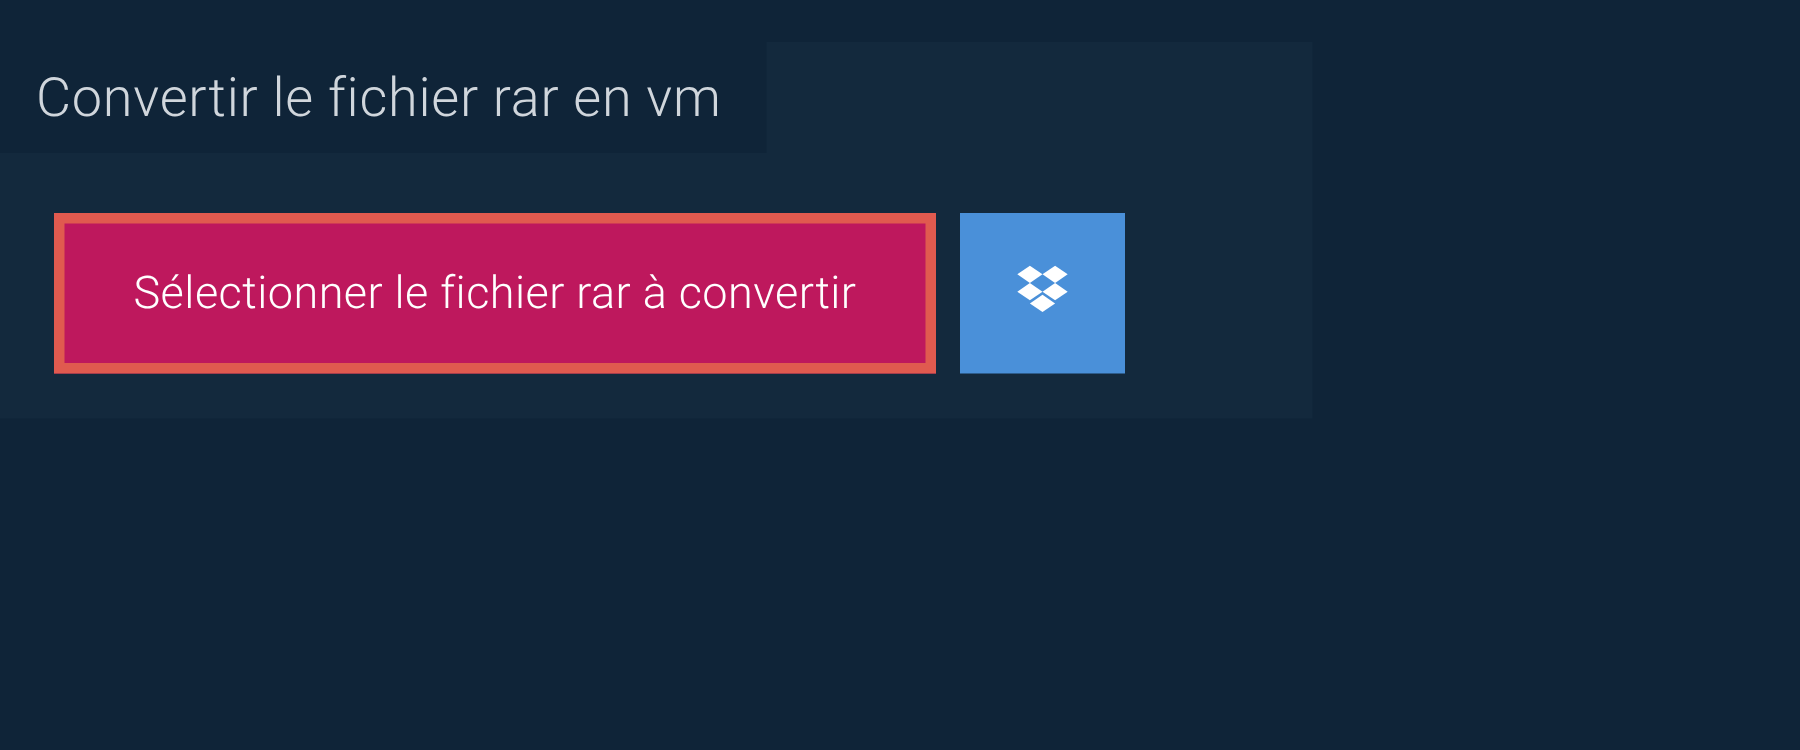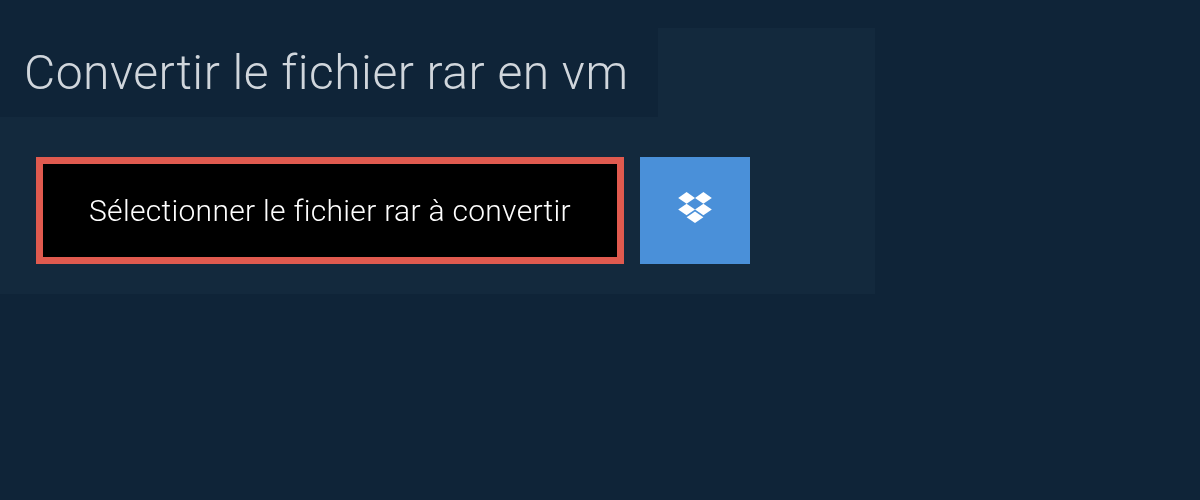--- a/index.html
+++ b/index.html
@@ -20,31 +20,31 @@
       width: 875px;
       padding-bottom: 30px;
     }
     .header-tab {
       background-color: #0f2438;
       display: inline-block;
       padding: 16px 30px 16px 24px;
     }
     .header-title {
       color: #d0d6dc;
-      font-size: 48px;
+      font-size: 36px;
       font-weight: 300;
       letter-spacing: 0.5px;
     }
     .button-row {
       display: flex;
       margin: 40px 0 0 36px;
       gap: 16px;
     }
     .select-button {
-      background-color: #000000;
+      background-color: #be185d;
       border: 7px solid #e05a4f;
       color: #ffffff;
       font-size: 30px;
       font-weight: 300;
       padding: 28px 46px;
       cursor: pointer;
       display: flex;
       align-items: center;
       justify-content: center;
       letter-spacing: 0.3px;

